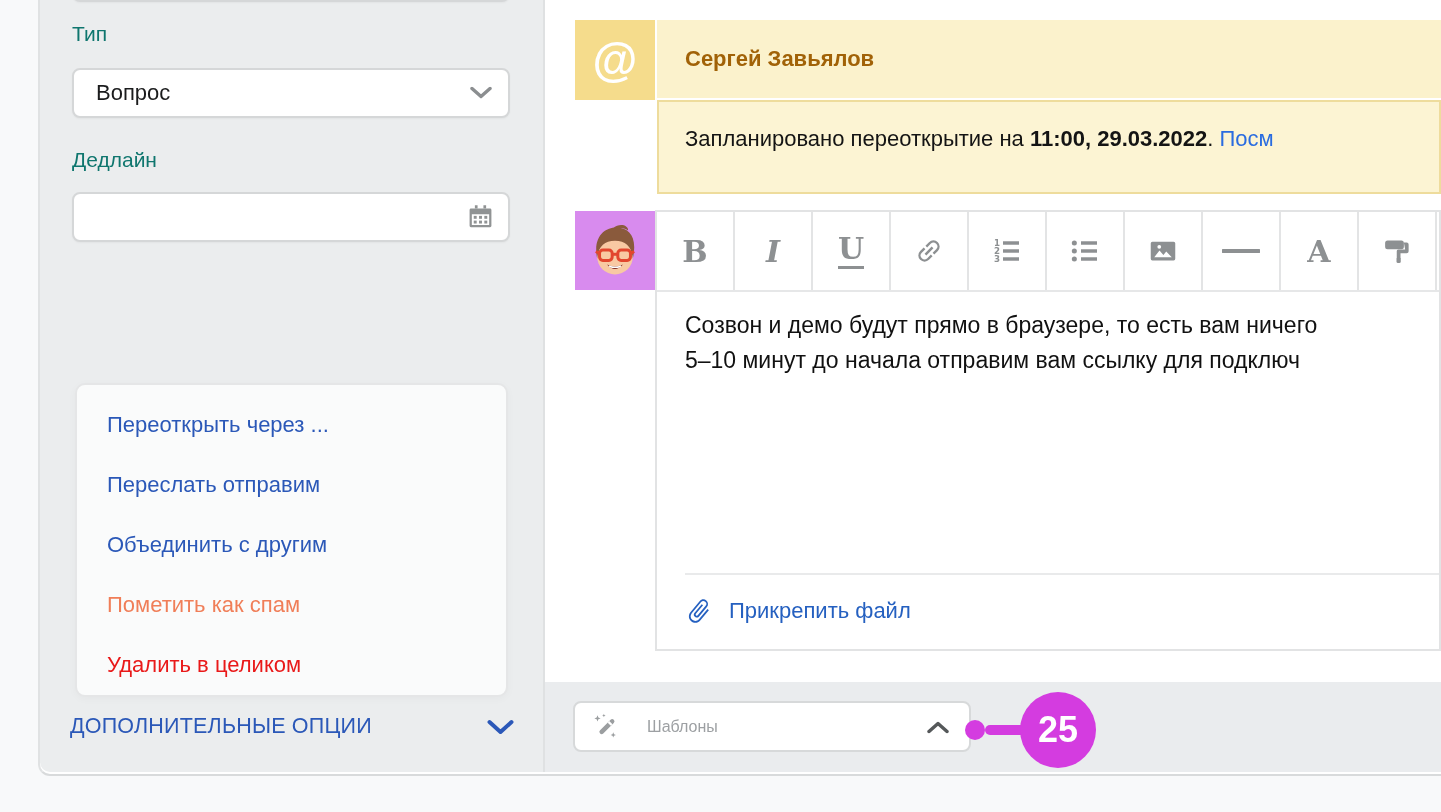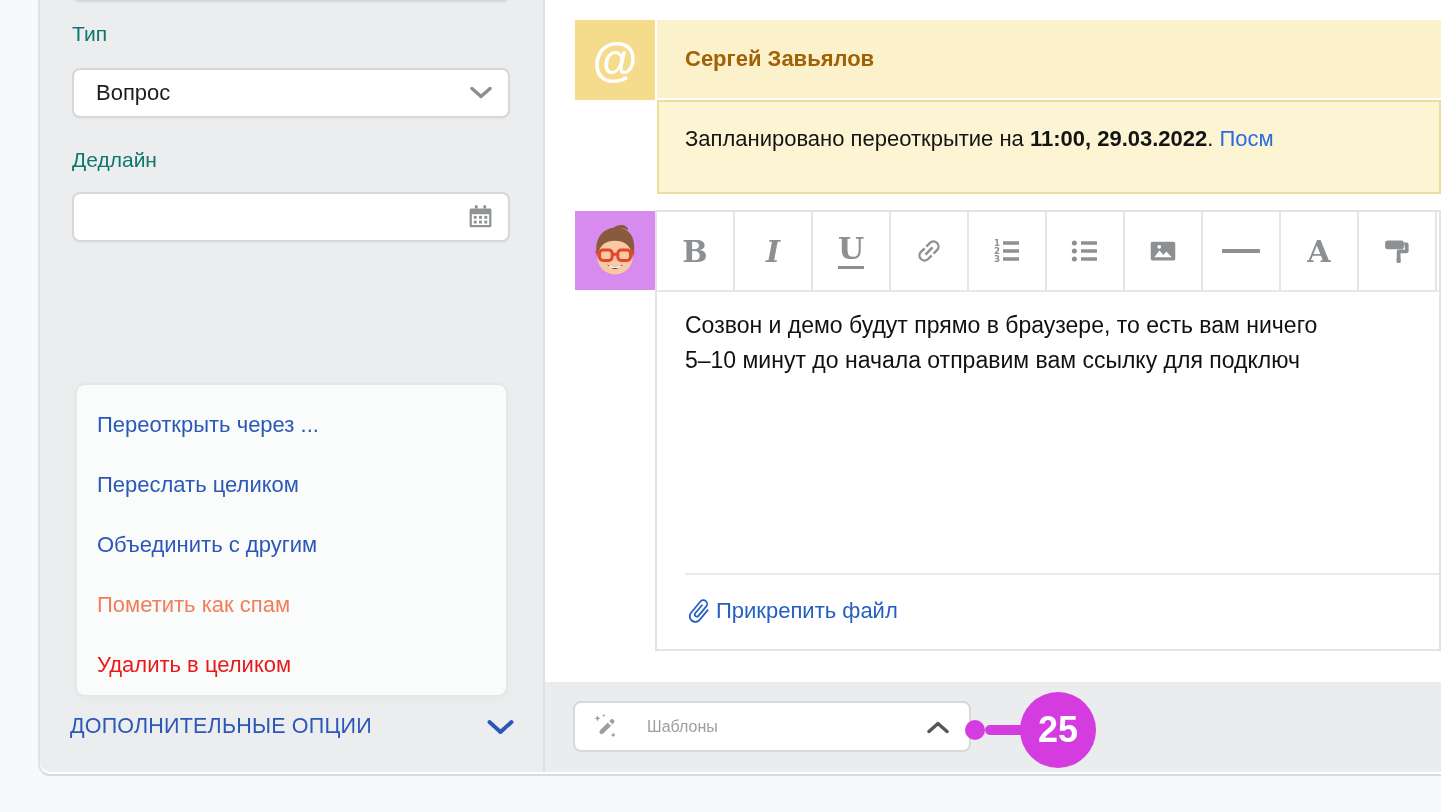--- a/index.html
+++ b/index.html
@@ -26,21 +26,21 @@
   #type-select{left:72px;top:68px;width:438px;height:50px;cursor:pointer;}
   #type-select .val{position:absolute;left:22px;top:0;line-height:46px;font-size:22px;color:#1b1c1d;}
   .sel-chevron{position:absolute;right:16px;top:50%;transform:translateY(-50%);}
   #deadline-label{left:72px;top:148px;}
   #deadline-input{left:72px;top:192px;width:438px;height:50px;}
   #deadline-input .cal{position:absolute;right:14px;top:50%;transform:translateY(-50%);}
   
   #action-menu{left:75px;top:383px;width:433px;height:314px;background:#fafbfb;
                border:2px solid #e5e6e7;border-radius:10px;box-sizing:border-box;
                padding-top:10px;box-shadow:0 2px 8px rgba(0,0,0,.03);}
-  .menu-item{height:60px;line-height:60px;padding-left:20px;font-size:22px;cursor:pointer;}
+  .menu-item{height:60px;line-height:60px;padding-left:30px;font-size:22px;cursor:pointer;}
   .menu-item.default{color:#2b58b8;}
   .menu-item.spam{color:#f07e58;}
   .menu-item.danger{color:#e91919;}
   #more-options{left:70px;top:714px;font-size:21.5px;color:#2b58b8;letter-spacing:.2px;cursor:pointer;}
   #more-options-chevron{left:487px;top:719px;cursor:pointer;}
   
   #at-avatar{left:575px;top:20px;width:80px;height:80px;background:#f5dc8c;
              display:flex;align-items:center;justify-content:center;
              color:#fff;font-size:46px;font-weight:bold;}
   #name-bar{left:657px;top:20px;width:784px;height:78px;background:#fbf2cc;
@@ -61,21 +61,21 @@
   .tb-btn{width:78px;height:78px;box-sizing:border-box;border-right:2px solid #e3e4e5;
           display:flex;align-items:center;justify-content:center;color:#8d9092;cursor:pointer;
           flex:0 0 auto;background:#fff;}
   .tb-serif{font-family:"DejaVu Serif","Liberation Serif",serif;font-size:30px;font-weight:bold;}
   .tb-italic{font-style:italic;font-weight:bold;}
   .tb-underline{border-bottom:3px solid #8d9092;line-height:1;padding-bottom:2px;}
   .tb-fill{flex:1 1 auto;background:#fff;}
   #editor-body{position:absolute;left:28px;top:96px;right:0;font-size:23px;line-height:35px;
                color:#111;white-space:nowrap;overflow:hidden;}
   #attach-divider{position:absolute;left:28px;right:0;top:361px;height:2px;background:#e9eaeb;}
-  #attach-row{position:absolute;left:28px;top:385px;display:flex;align-items:center;gap:3px;
+  #attach-row{position:absolute;left:28px;top:385px;display:flex;align-items:center;gap:16px;
               color:#2560c0;font-size:22px;cursor:pointer;}
   
   #templates-box{left:573px;top:701px;width:398px;height:51px;background:#fff;
                  border:2px solid #d7d9da;border-radius:8px;box-sizing:border-box;cursor:pointer;}
   #templates-box .wand{position:absolute;left:16px;top:50%;transform:translateY(-50%);}
   #templates-placeholder{position:absolute;left:72px;top:0;line-height:47px;font-size:16px;color:#9da0a3;}
   #templates-box .chev-up{position:absolute;right:20px;top:50%;transform:translateY(-50%);}
   .pink{background:#d43ce0;}
   #badge-connector{left:985px;top:725px;width:50px;height:10px;border-radius:5px;}
   #badge-dot{left:965px;top:720px;width:20px;height:20px;border-radius:50%;}
@@ -116,21 +116,21 @@
         <rect x="6" y="15.2" width="2.6" height="2.6"></rect>
           <rect x="10.7" y="15.2" width="2.6" height="2.6"></rect>
           <rect x="15.4" y="15.2" width="2.6" height="2.6"></rect>
       </g>
     </svg>
   </span>
 </div>
 
 <div class="abs" id="action-menu">
   <div class="menu-item default">Переоткрыть через ...</div>
-  <div class="menu-item default">Переслать целиком</div>
+  <div class="menu-item default">Переслать отправим</div>
   <div class="menu-item default">Объединить с другим</div>
   <div class="menu-item spam">Пометить как спам</div>
   <div class="menu-item danger">Удалить в целиком</div>
 </div>
 
 <div class="abs" id="more-options">ДОПОЛНИТЕЛЬНЫЕ ОПЦИИ</div>
 <div class="abs" id="more-options-chevron">
   <svg width="27" height="17" viewBox="0 0 27 17">
       <polyline points="2.5,3 13.5,13 24.5,3" fill="none" stroke="#2b58b8" stroke-width="4" stroke-linecap="round" stroke-linejoin="round"></polyline>
     </svg>

